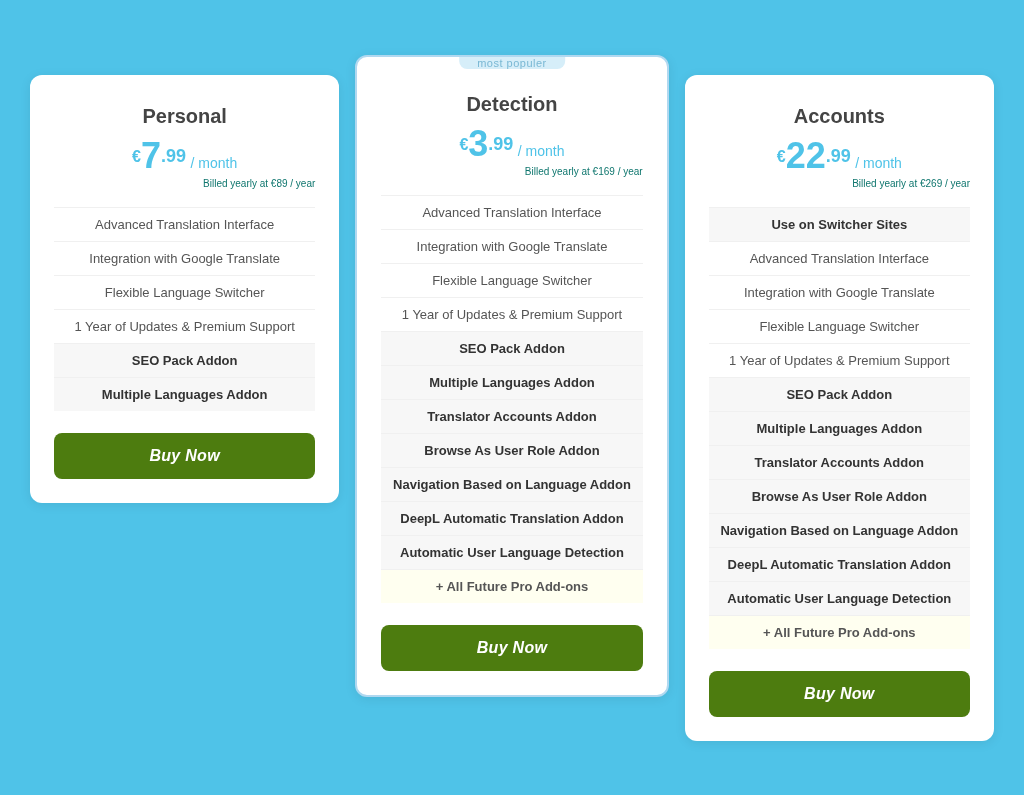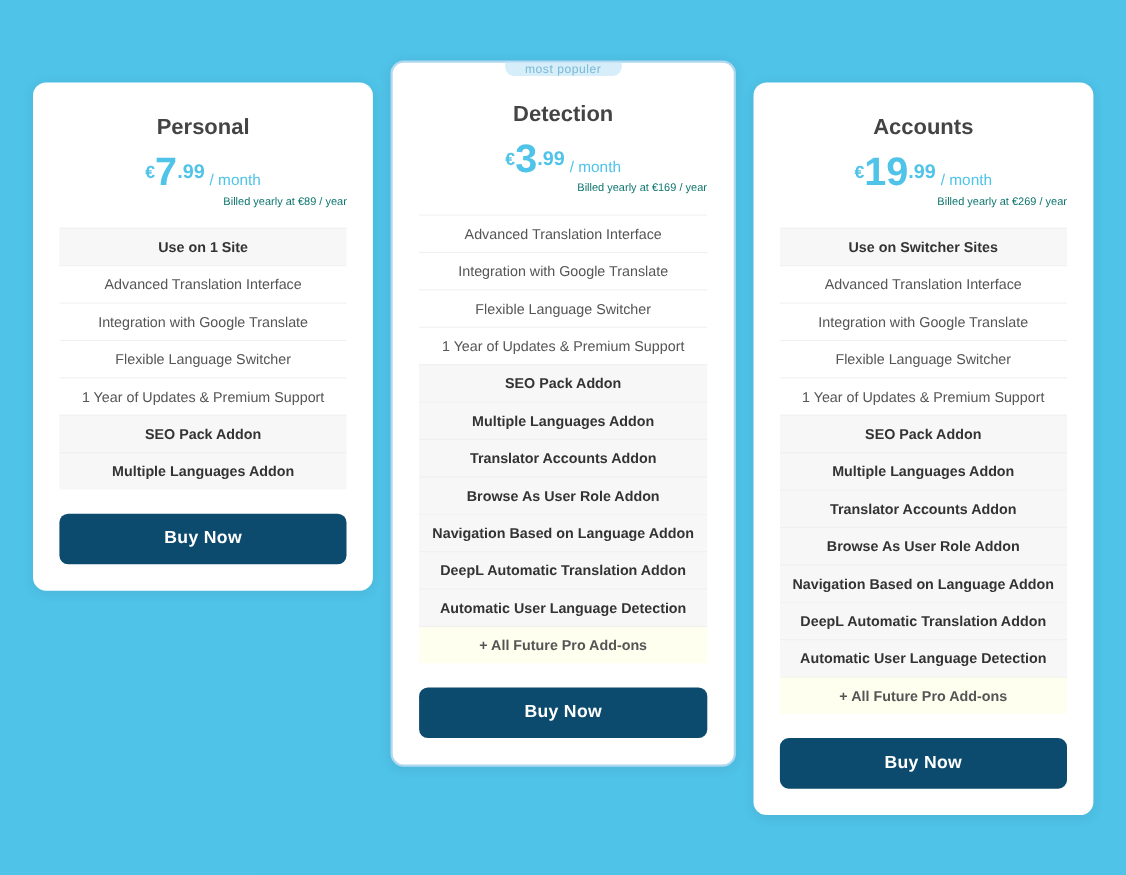--- a/index.html
+++ b/index.html
@@ -122,46 +122,46 @@
       background: #fffff0;
       font-weight: 700;
       color: #555;
       border-top: 1px solid #f0f0f0;
     }
 
     .buy-button {
       display: block;
       width: 100%;
       margin-top: 22px;
-      background: #0c4a6e;
+      background: #4d7c0f;
       color: #fff;
       border: none;
       border-radius: 8px;
       padding: 14px;
       font-size: 16px;
       font-weight: 600;
       cursor: pointer;
       text-align: center;
       letter-spacing: 0.3px;
+      font-style: italic;
     }
   </style>
 </head>
 <body>
 
 <div class="pricing-wrapper" id="pricing-container">
 <div class="pricing-card">
 
       <h2 class="plan-name">Personal</h2>
       <div class="plan-price">
         <span class="currency">€</span><span class="amount">7</span><span class="cents">.99</span>
         <span class="period"> / month</span>
       </div>
       <div class="plan-billed">Billed yearly at €89 / year</div>
       <ul class="features-list">
-        <li class="bold-feature">Use on 1 Site</li>
         <li class="">Advanced Translation Interface</li>
         <li class="">Integration with Google Translate</li>
         <li class="">Flexible Language Switcher</li>
         <li class="">1 Year of Updates &amp; Premium Support</li>
         <li class="bold-feature">SEO Pack Addon</li>
         <li class="bold-feature">Multiple Languages Addon</li>
       </ul>
       <button class="buy-button">Buy Now</button>
     </div>
     <div class="pricing-card featured">
@@ -185,21 +185,21 @@
         <li class="bold-feature">DeepL Automatic Translation Addon</li>
         <li class="bold-feature">Automatic User Language Detection</li>
         <li class="highlight-feature">+ All Future Pro Add-ons</li>
       </ul>
       <button class="buy-button">Buy Now</button>
     </div>
     <div class="pricing-card">
 
       <h2 class="plan-name">Accounts</h2>
       <div class="plan-price">
-        <span class="currency">€</span><span class="amount">19</span><span class="cents">.99</span>
+        <span class="currency">€</span><span class="amount">22</span><span class="cents">.99</span>
         <span class="period"> / month</span>
       </div>
       <div class="plan-billed">Billed yearly at €269 / year</div>
       <ul class="features-list">
         <li class="bold-feature">Use on Switcher Sites</li>
         <li class="">Advanced Translation Interface</li>
         <li class="">Integration with Google Translate</li>
         <li class="">Flexible Language Switcher</li>
         <li class="">1 Year of Updates &amp; Premium Support</li>
         <li class="bold-feature">SEO Pack Addon</li>

